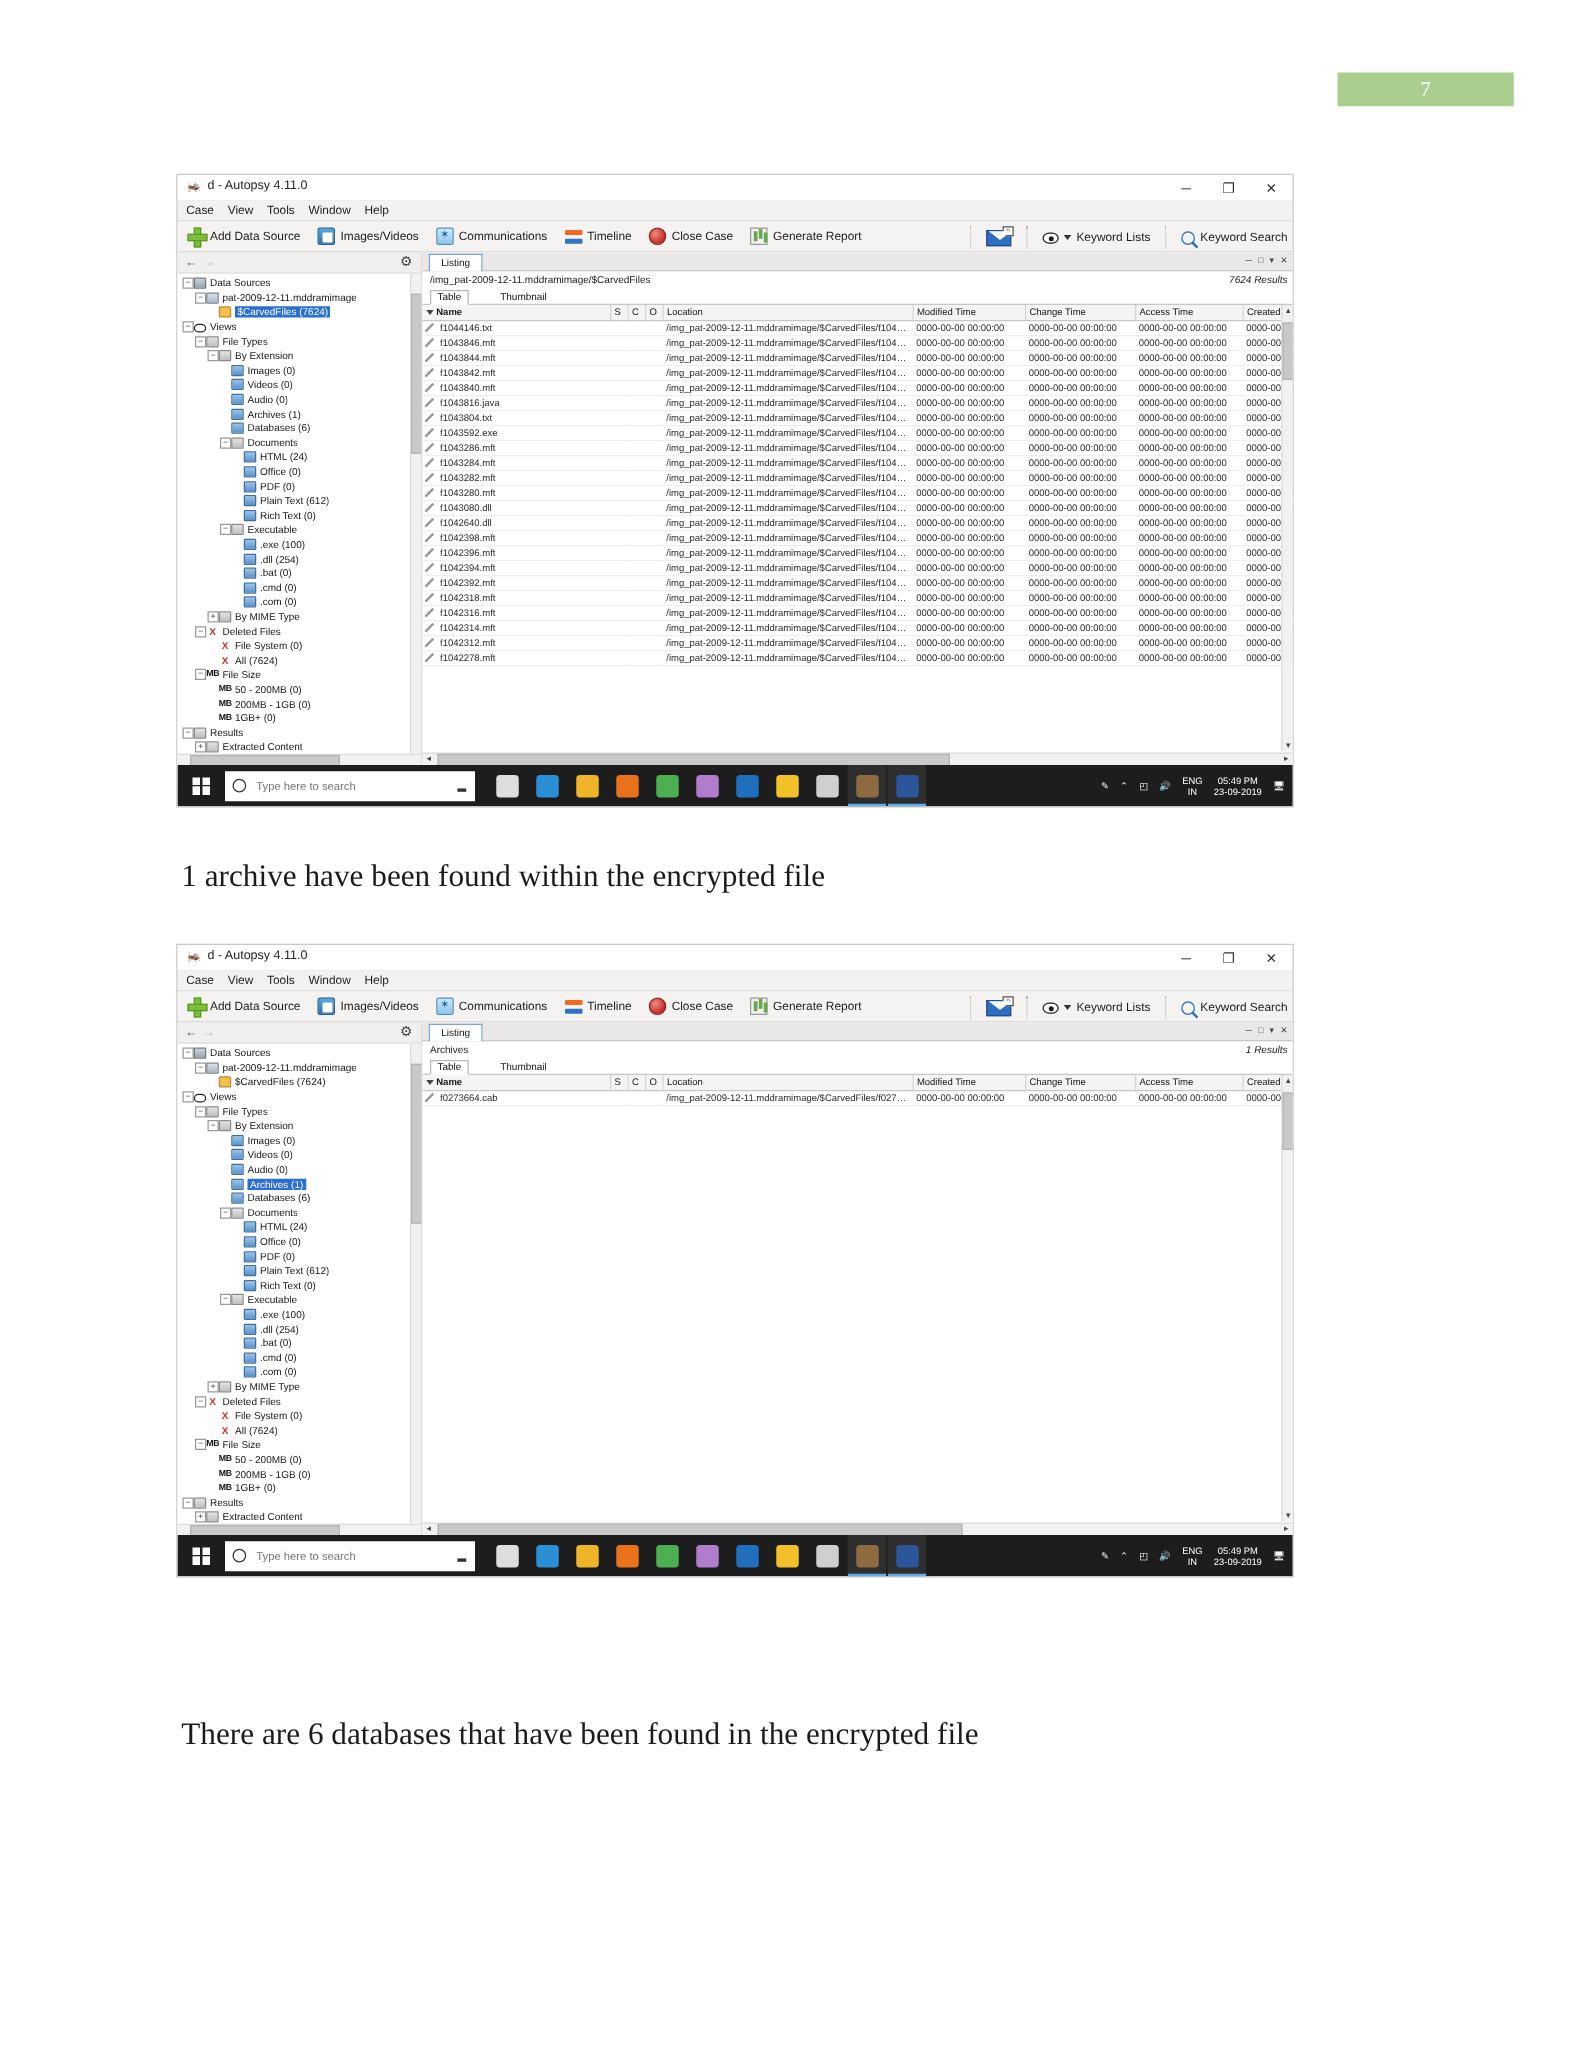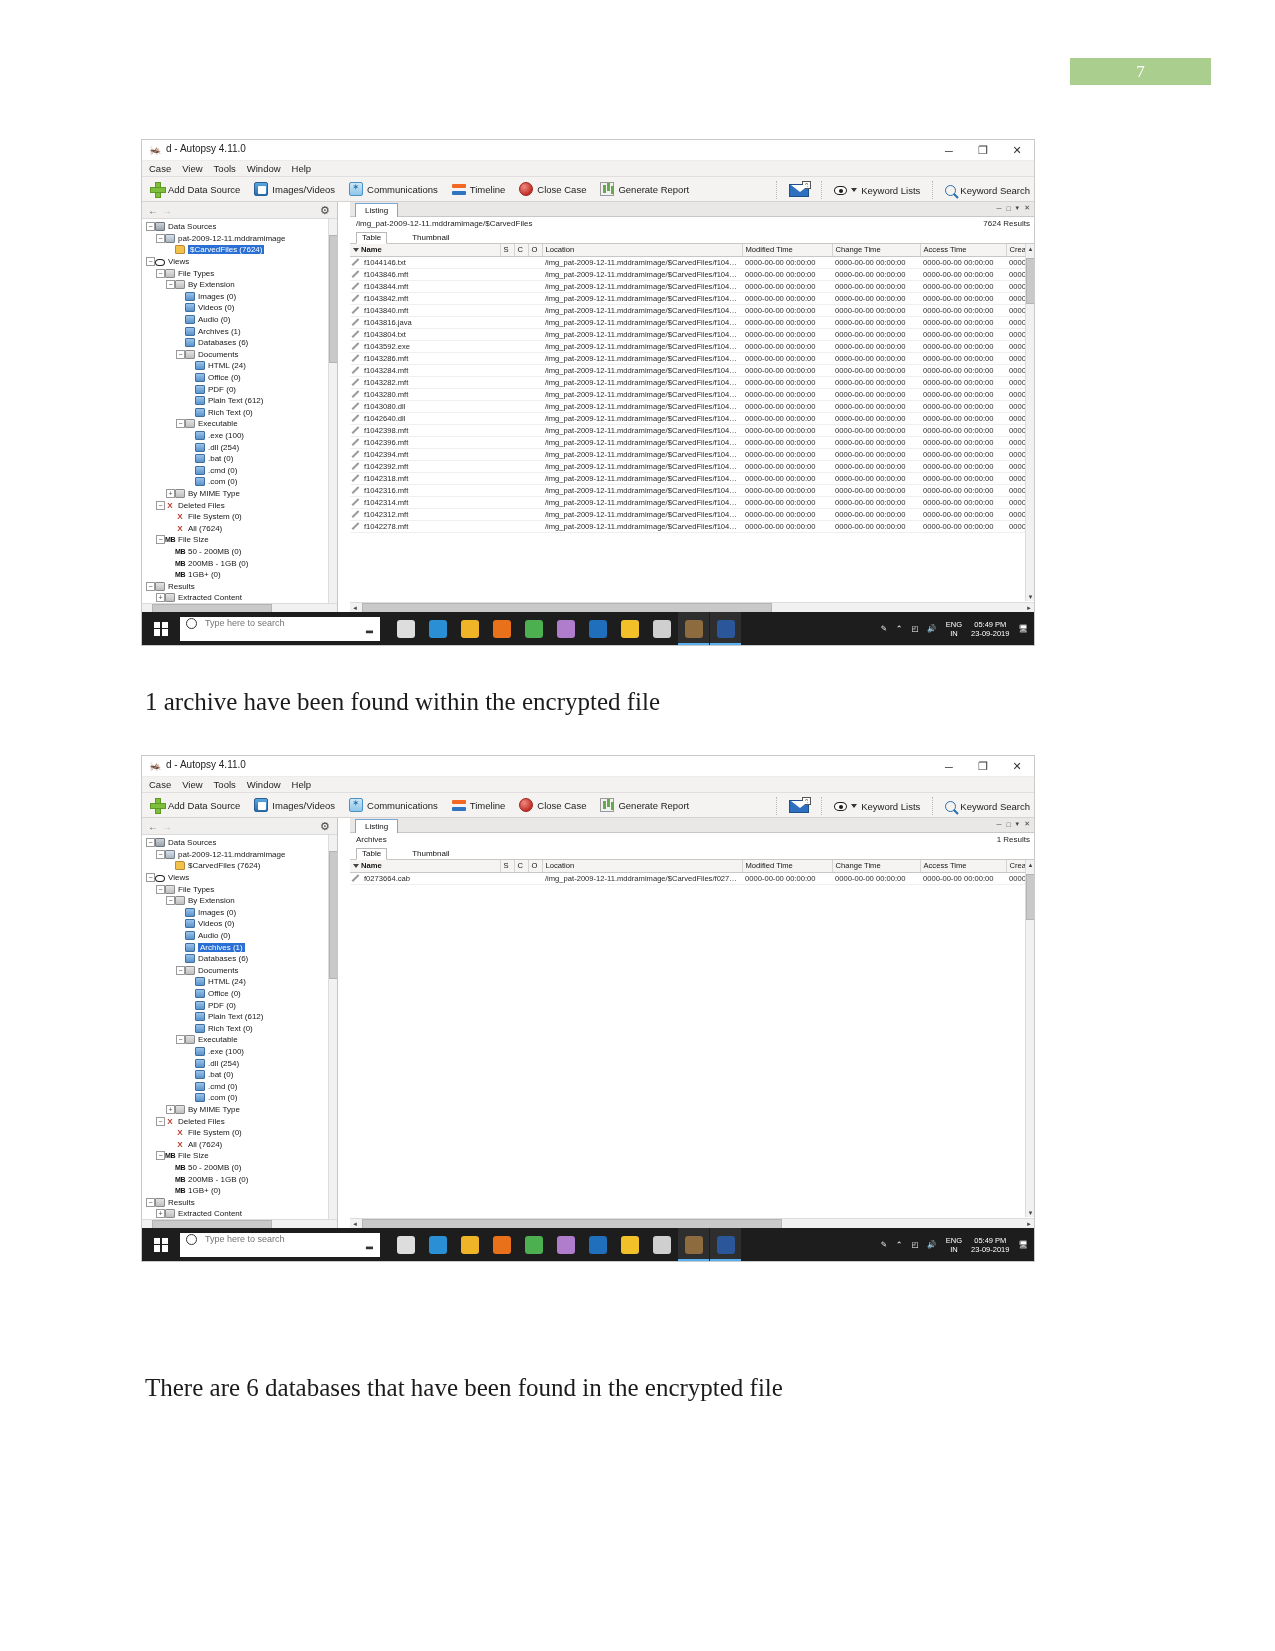--- a/index.html
+++ b/index.html
@@ -125,31 +125,31 @@
   .ic-x { color:#c0392b; font-weight:bold; font-size:8px; text-align:center; line-height:9px; }
   .ic-mb { color:#111; font-weight:bold; font-size:7px; line-height:9px; letter-spacing:-.3px; }
   .tlabel { overflow:hidden; text-overflow:ellipsis; }
   .tnode.selected .tlabel { background:#2a6fd4; color:#fff; padding:0 2px; }
   .tree-vscroll { position:absolute; right:0; top:0; width:9px; height:100%; background:#f1f1f1; border-left:1px solid #dcdcdc; }
   .tree-vthumb { position:absolute; left:0; top:16px; width:9px; height:128px; background:#c9c9c9; border:1px solid #b4b4b4; }
   .tree-hscroll { height:9px; background:#f1f1f1; border-top:1px solid #dcdcdc; position:relative; }
   .tree-hthumb { position:absolute; left:10px; top:0; width:120px; height:9px; background:#c9c9c9; border:1px solid #b4b4b4; }
 
   
-  .listing-pane { flex:1; display:flex; flex-direction:column; background:#fff; position:relative; min-width:0;margin-left:12px; }
+  .listing-pane { flex:1; display:flex; flex-direction:column; background:#fff; position:relative; min-width:0; }
   .tabstrip { height:15px; background:#e9e8e6; position:relative; border-bottom:1px solid #c9c7c5; }
   .tab-listing {
     position:absolute; left:5px; top:1px; height:14px; padding:0 9px;
     background:#fff; border:1px solid #7aa7d4; border-bottom:none;
     font-size:8px; line-height:13px; color:#111;
   }
   .tab-icons { position:absolute; right:4px; top:2px; display:flex; gap:5px; align-items:center; font-size:7px; color:#444; }
   .crumbbar { height:13px; display:flex; align-items:center; justify-content:space-between; padding:0 4px 0 6px; background:#fff;text-align:center; }
   .crumb { font-size:8px; color:#1b1b1b; }
-  .results-count { font-size:8px; color:#1b1b1b; }
+  .results-count { font-size:8px; color:#1b1b1b;font-style:italic; }
   .subtabs { height:14px; display:flex; align-items:flex-end; gap:20px; padding-left:6px; background:#fff; border-bottom:1px solid #c9c7c5; }
   .subtab { font-size:8px; padding:0 5px 1px; color:#111; }
   .subtab.active { background:#fff; border:1px solid #b9b9b9; border-bottom:1px solid #fff; position:relative; top:1px; }
 
   table.listing { width:100%; border-collapse:collapse; table-layout:fixed; font-size:7.6px;padding-left:48px; }
   table.listing th {
     background:#f5f4f2; border-right:1px solid #d6d4d2; border-bottom:1px solid #c9c7c5;
     font-weight:normal; text-align:left; padding:1px 3px; height:12px; color:#141414; white-space:nowrap; overflow:hidden;
   }
   table.listing td {
@@ -176,21 +176,21 @@
 
   
   .taskbar {
     position:absolute; left:0; bottom:0; width:894px; height:33px;
     background:#1d1d1d; display:flex; align-items:center;
   }
   .tb-start { width:38px; height:33px; display:flex; align-items:center; justify-content:center; }
   .winlogo { width:14px; height:14px; display:grid; grid-template-columns:1fr 1fr; grid-template-rows:1fr 1fr; gap:1.6px; }
   .winlogo i { background:#fff; display:block; }
   .tb-search {
-    width:200px; height:23px; background:#ffffff; display:flex; align-items:flex-end;
+    width:200px; height:23px; background:#ffffff; display:flex; align-items:center;
     padding:12px 6px; gap:6px; position:relative;
   }
   .tb-search .circ { width:11px; height:11px; border:1.4px solid #333; border-radius:50%; flex:0 0 auto; }
   .tb-search input {
     border:none; outline:none; font-family:"Liberation Sans", sans-serif; font-size:9px; color:#333;
     background:transparent; width:150px;
   }
   .tb-search .mic { position:absolute; right:7px; top:6px; width:7px; height:11px; }
   .tb-icons { display:flex; align-items:center; gap:1px; margin-left:10px; }
   .tbi { width:31px; height:33px; display:flex; align-items:center; justify-content:center; position:relative; }

